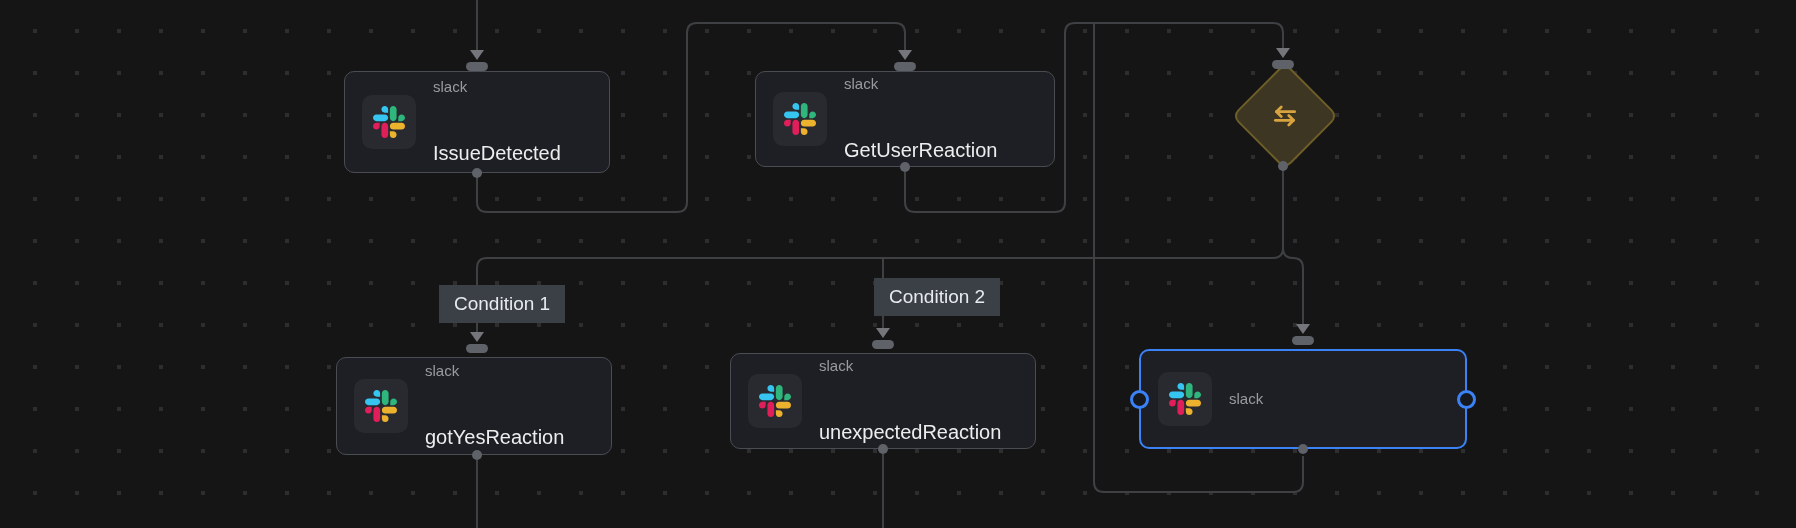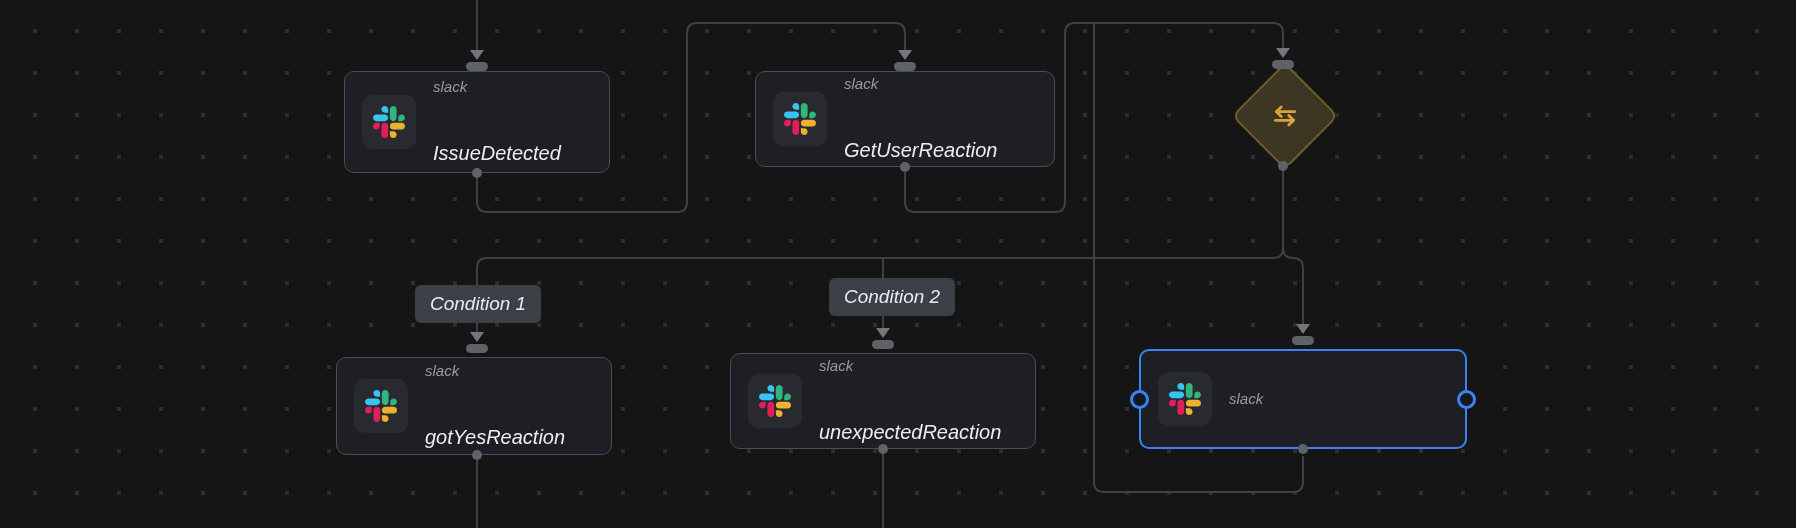--- a/index.html
+++ b/index.html
@@ -3,21 +3,20 @@
 <meta charset="utf-8">
 <style>
   html,body { margin:0; padding:0; background:#0e0e0e; }
   .canvas {
     position:relative; width:1796px; height:528px; overflow:hidden;
     background-color:#151516;
     background-image: radial-gradient(circle, #2e2e30 2.2px, transparent 2.2px);
     background-size:42px 42px;
     background-position:14px 10px;
     font-family:"Liberation Sans", sans-serif;
-    font-style:italic;
   }
   .edges { position:absolute; left:0; top:0; z-index:1; }
   .edges path { stroke:#3e4044; stroke-width:2; fill:none; }
   .edges polygon { fill:#74767c; }
 
   .node {
     position:absolute; z-index:2; box-sizing:border-box;
     display:flex; align-items:center; gap:17px;
     padding:0 20px 0 17px;
     background:#1d1f24; border:1px solid #4a4c53; border-radius:10px;
@@ -41,24 +40,24 @@
     position:absolute; z-index:2; left:1247px; top:78px; width:72px; height:72px;
     background:#3d3622; border:2px solid #6e5e28; border-radius:9px;
     transform:rotate(45deg);
     display:flex; align-items:center; justify-content:center;
   }
   .diamond svg { transform:rotate(-45deg); }
 
   .cond {
     position:absolute; z-index:3;
     background:#3b3f46; color:#e7eaf0; font-size:19px;
-    padding:8px 15px; border-radius:6px; white-space:nowrap;
+    padding:8px 15px; border-radius:0; white-space:nowrap;margin-left:24px;
   }
   #cond1 { left:415px;  top:285px; }
-  #cond2 { left:829px;  top:278px; }
+  #cond2 { left:850px;  top:278px; }
   #cond3 { left:1242px; top:276px; }
 
   .pill {
     position:absolute; z-index:4; width:22px; height:9px;
     border-radius:5px; background:#5f6269;
   }
   .dot {
     position:absolute; z-index:4; width:10px; height:10px;
     border-radius:50%; background:#5f6269;
   }

